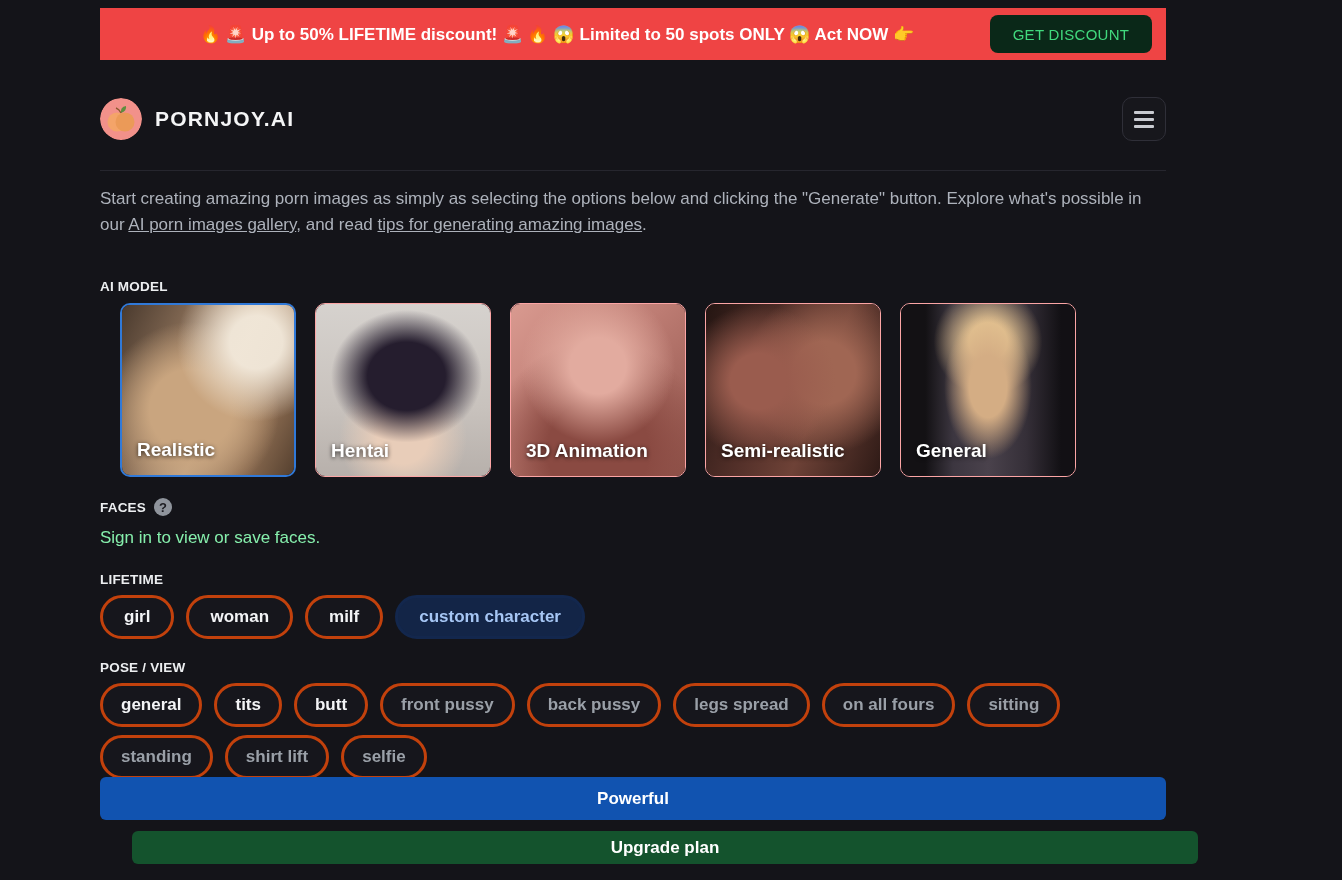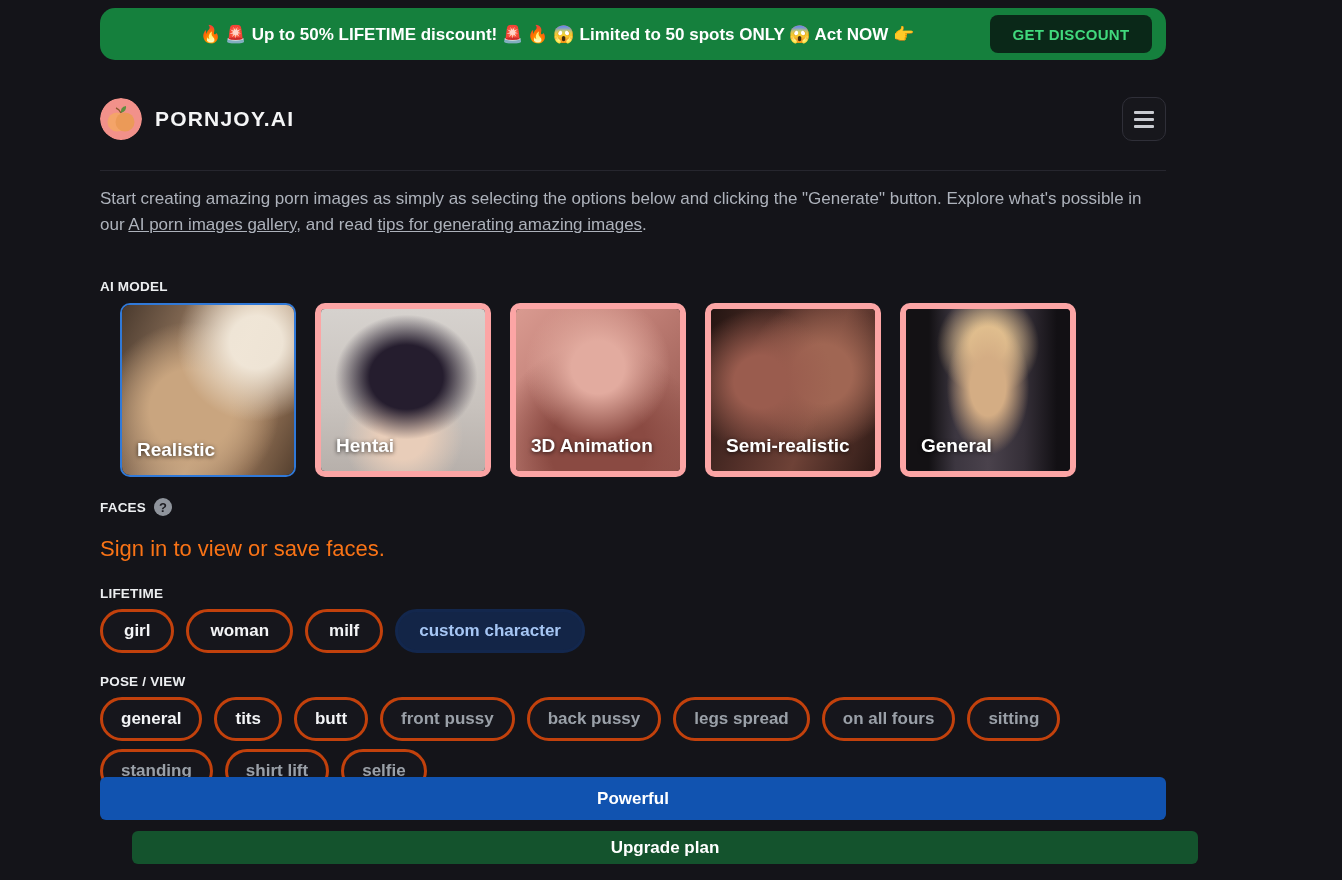--- a/index.html
+++ b/index.html
@@ -6,28 +6,28 @@
   html,body { background:#0f0f13; }
   body { font-family:"Liberation Sans", sans-serif; }
   .frame {
     position:relative; width:1342px; height:880px;
     background:#141419; overflow:hidden; color:#fff;
   }
   .content { position:absolute; left:100px; top:0; width:1066px; }
 
   
   .banner {
-    margin-top:8px; height:52px; border-radius:15px; background:#15803d;
+    margin-top:8px; height:52px; border-radius:0; background:#ef4444;
     display:flex; align-items:center; padding:0 14px 0 24px;
   }
   .banner-text { flex:1; text-align:center; font-weight:bold; font-size:17px; color:#ffffff; }
   .discount-btn {
     flex:0 0 auto; width:162px; height:38px; border:none; border-radius:8px;
     background:#0a2818; color:#41d97d; font-family:inherit;
-    font-weight:bold; font-size:15px; letter-spacing:.3px; cursor:pointer;
+    font-weight:normal; font-size:15px; letter-spacing:.3px; cursor:pointer;
   }
 
   
   .header { margin-top:37px; height:44px; display:flex; align-items:center; }
   .logo { width:42px; height:42px; border-radius:50%; flex:0 0 auto; }
   .brand { margin-left:13px; font-size:21px; font-weight:bold; letter-spacing:1.2px; color:#f4f5f6; }
   .menu-btn {
     margin-left:auto; width:44px; height:44px; border-radius:10px;
     border:1px solid #2f2f38; background:#17171c; cursor:pointer;
     display:flex; flex-direction:column; align-items:center; justify-content:center; gap:4px;
@@ -47,21 +47,21 @@
   }
   .lbl-model { margin-top:41px; }
   .lbl-faces { margin-top:21px; }
   .lbl-character { margin-top:24px; }
   .lbl-pose { margin-top:21px; }
 
   
   .cards { margin-top:9px; display:flex; gap:19px;padding-left:20px; }
   .card {
     position:relative; width:176px; height:174px; border-radius:10px;
-    border:6px solid #fca5a5; overflow:hidden; cursor:pointer; flex:0 0 auto;
+    border:1px solid #fca5a5; overflow:hidden; cursor:pointer; flex:0 0 auto;
   }
   .card.selected { border:2px solid #3079d8; }
   .card-label {
     position:absolute; left:15px; bottom:14px; font-size:19px; font-weight:bold;
     color:#fff; text-shadow:0 1px 4px rgba(0,0,0,.75); white-space:nowrap;
   }
   
   .card-bg { position:absolute; inset:0; }
   .bg-realistic {
     background:
@@ -93,21 +93,21 @@
       radial-gradient(circle at 50% 22%, #e3c290 0 12%, rgba(227,194,144,0) 34%),
       linear-gradient(90deg, #131114 0 14%, #3c3640 30%, #4a424c 50%, #352f38 72%, #121014 92%);
   }
 
   
   .help-icon {
     width:18px; height:18px; border-radius:50%; background:#8f949c; color:#1b1b20;
     font-size:13px; font-weight:bold; display:inline-flex; align-items:center;
     justify-content:center; cursor:pointer;
   }
-  .faces-msg { margin-top:20px; font-size:22px; color:#f97316; }
+  .faces-msg { margin-top:12px; font-size:17px; color:#86efac; }
 
   
   .pill-row { margin-top:8px; display:flex; flex-wrap:wrap; column-gap:12px; row-gap:8px; }
   .pill {
     height:44px; border-radius:22px; padding:0 21px; cursor:pointer;
     display:inline-flex; align-items:center; justify-content:center;
     background:#16161c; border:3px solid #c2410c;
     font-size:17px; font-weight:bold; color:#f3f4f6; white-space:nowrap;
   }
   .pose-row .pill { padding:0 18px; }

